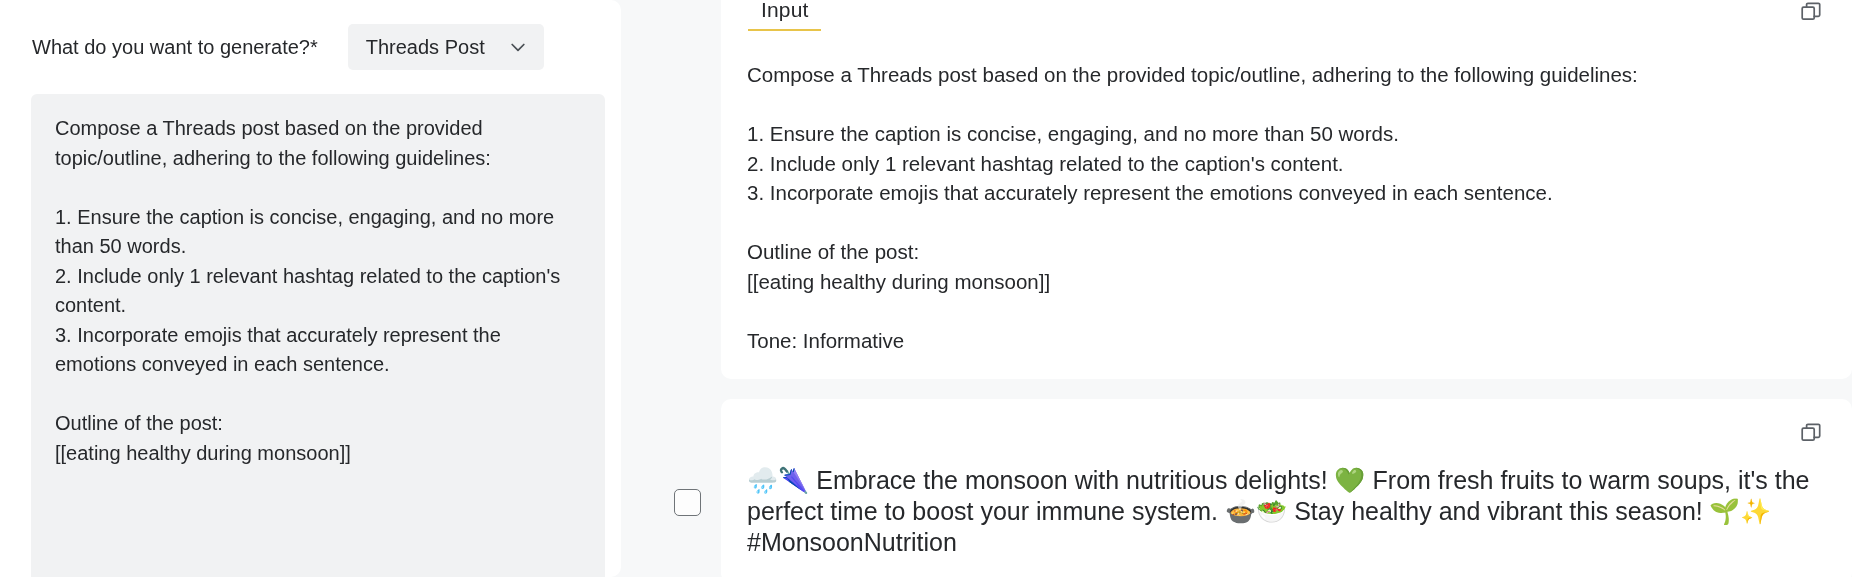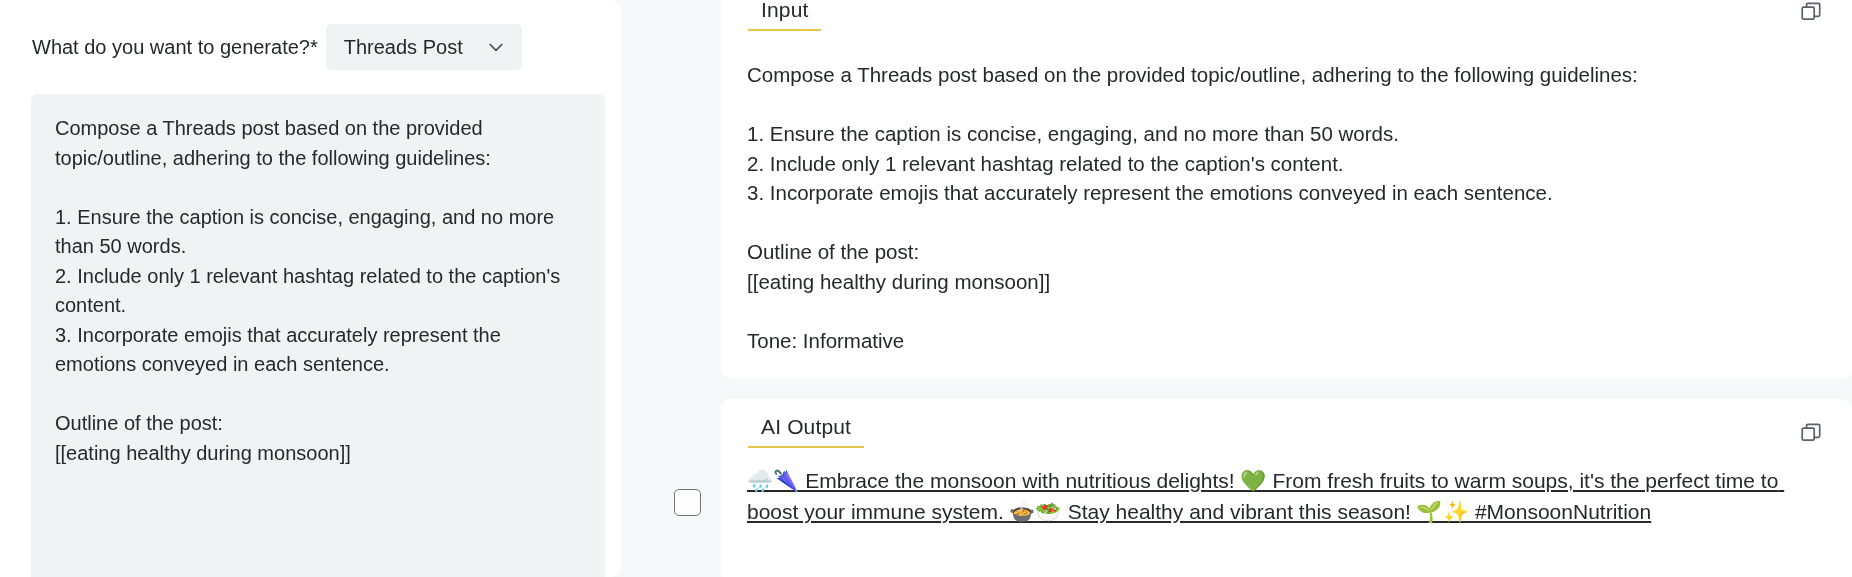--- a/index.html
+++ b/index.html
@@ -30,21 +30,21 @@
     border-top-right-radius: 10px;
     border-bottom-right-radius: 10px;
   }
 
   .field-row {
     position: absolute;
     left: 32px;
     top: 24px;
     display: flex;
     align-items: center;
-    gap: 8px;
+    gap: 30px;
   }
 
   .field-label {
     font-size: 20px;
     color: #26282b;
     line-height: 1.2;
     white-space: nowrap;
   }
 
   .select-box {
@@ -171,25 +171,24 @@
   .card-input  .card-body { top: 66px; }
   .card-output .card-body { top: 66px; }
 
   .body-text {
     font-size: 20.5px;
     line-height: 29.5px;
     color: #26282b;
     white-space: pre-wrap;
   }
   .out-text {
-    font-size: 21px;
+    font-size: 25px;
     line-height: 31px;
     color: #26282b;
     white-space: pre-wrap;
-    text-decoration: underline;
   }
 </style>
 </head>
 <body>
 
 <div class="screen">
 
   <div class="left-panel">
 
     <div class="field-row">
@@ -244,24 +243,20 @@
 
 Outline of the post:
 [[eating healthy during monsoon]]
 
 Tone: Informative</div>
       </div>
     </div>
 
     <div class="card card-output">
       <div class="card-head">
-        <div class="tab">
-          <span class="tab-label">AI Output</span>
-          <span class="tab-underline"></span>
-        </div>
         <span class="copy-btn">
           <svg width="24" height="24" viewBox="0 0 24 24" fill="none" stroke="#5c6167" stroke-width="1.7" stroke-linecap="round" stroke-linejoin="round">
             <rect x="3.2" y="7.2" width="12" height="12" rx="1.3"></rect>
             <path d="M7.6 7.2 V4.6 a1.3 1.3 0 0 1 1.3 -1.3 H19.4 a1.3 1.3 0 0 1 1.3 1.3 V15.1 a1.3 1.3 0 0 1 -1.3 1.3 H15.2"></path>
           </svg>
         </span>
       </div>
       <div class="card-body">
         <div class="out-text">🌧️🌂 Embrace the monsoon with nutritious delights! 💚 From fresh fruits to warm soups, it's the perfect time to boost your immune system. 🍲🥗 Stay healthy and vibrant this season! 🌱✨ #MonsoonNutrition</div>
       </div>

